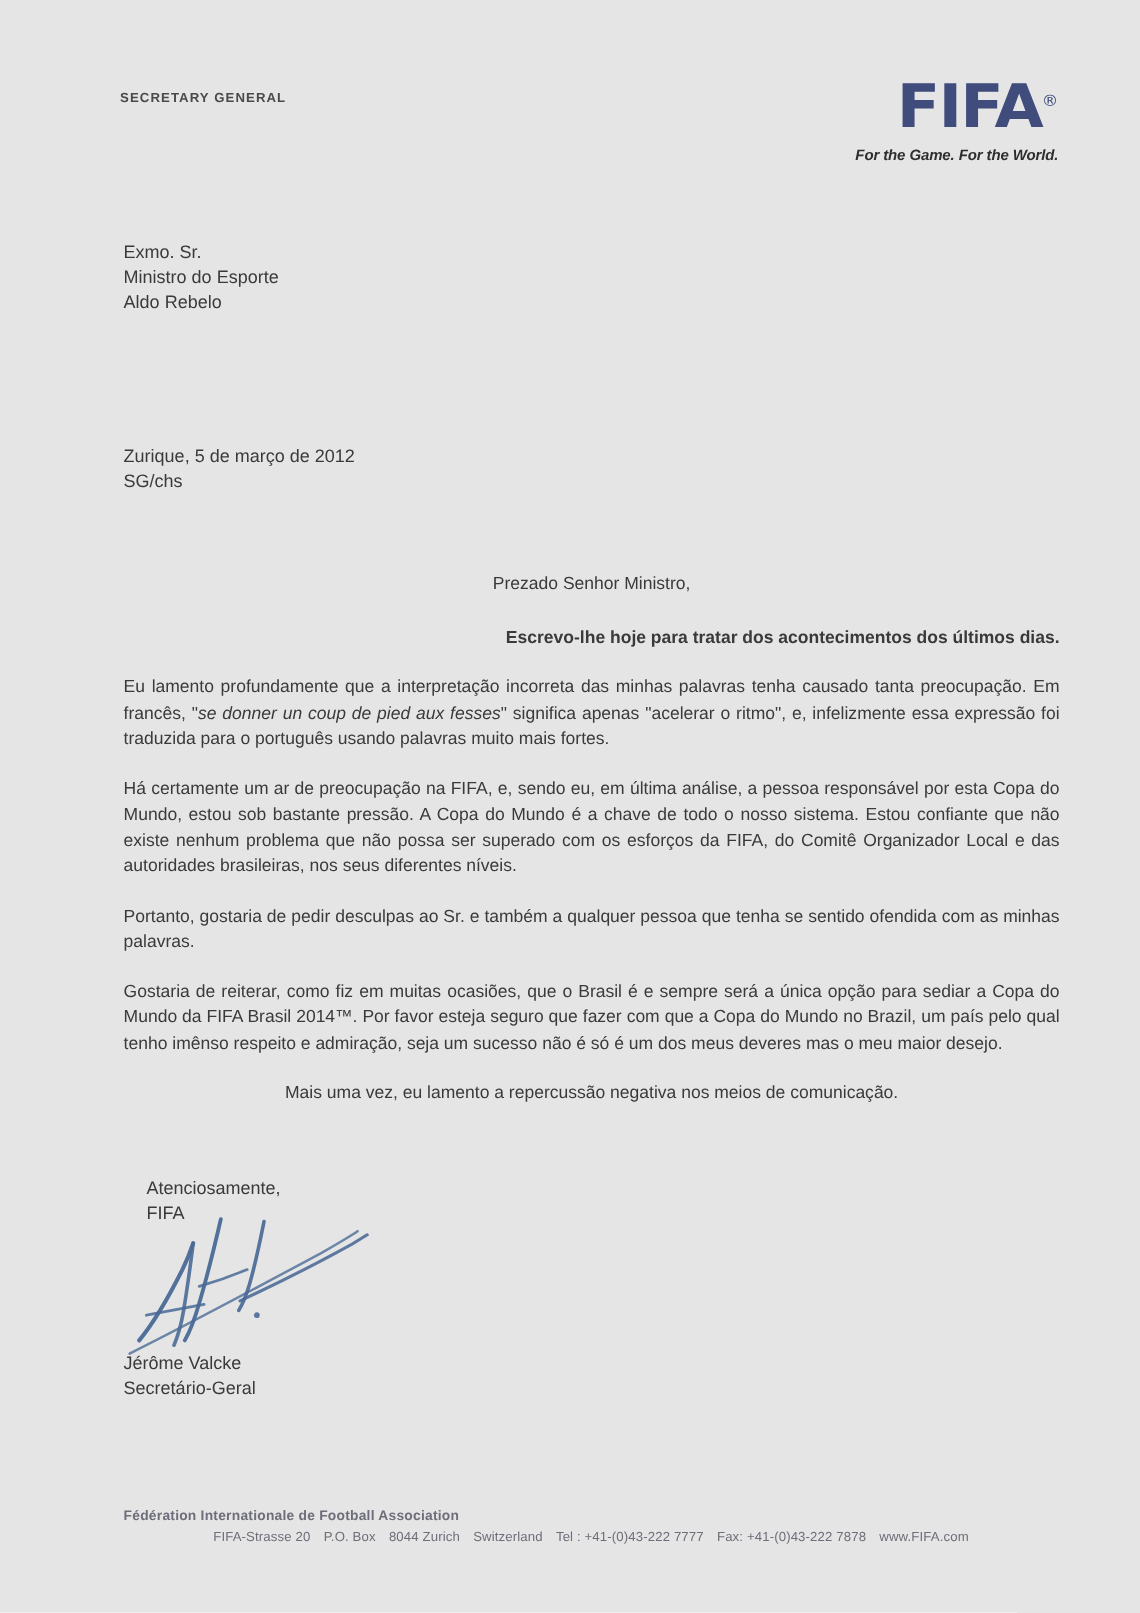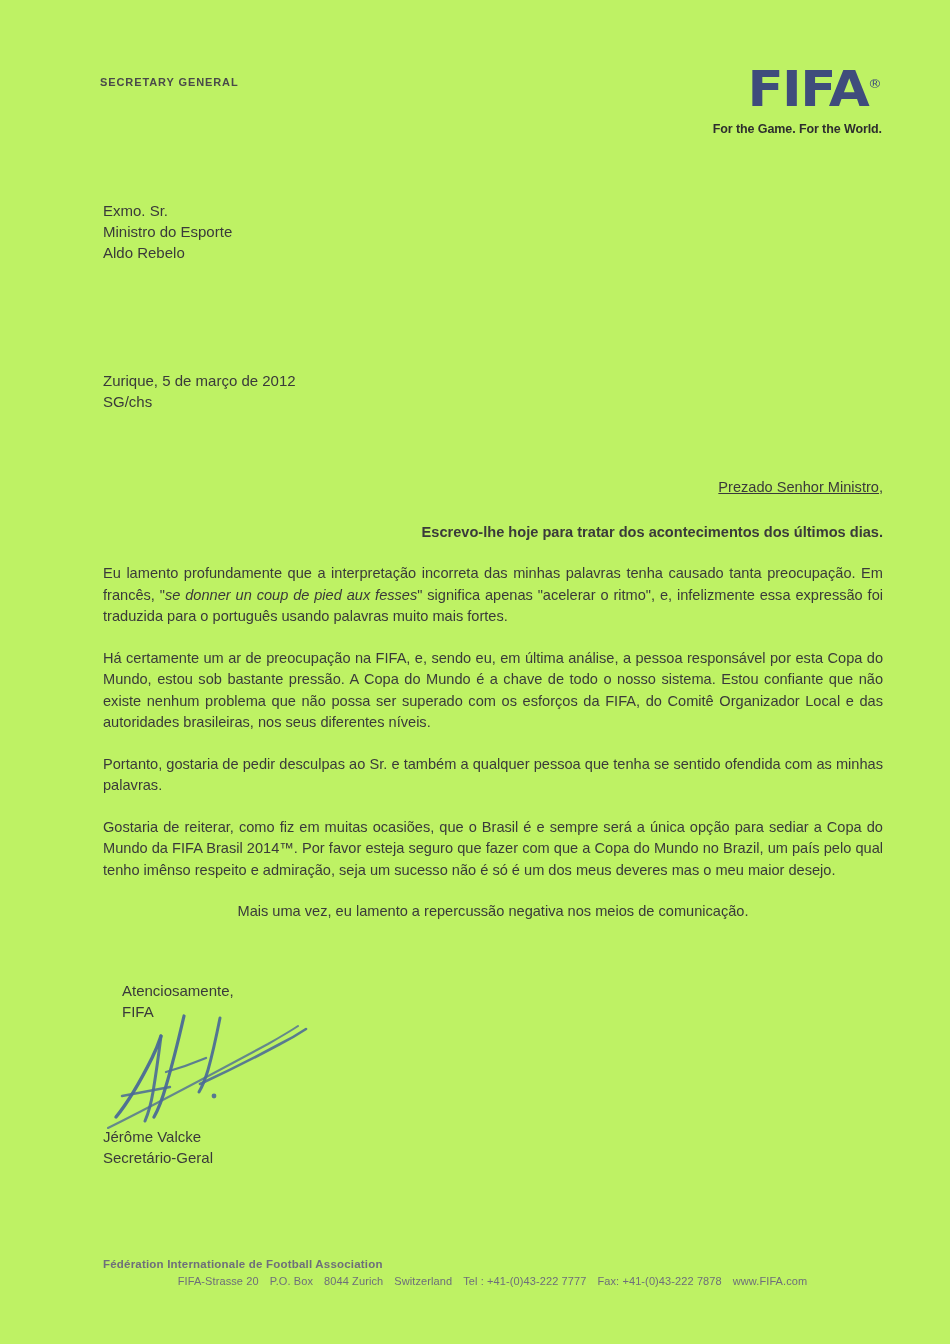--- a/index.html
+++ b/index.html
@@ -4,21 +4,21 @@
 <style>
   html, body {
     margin: 0;
     padding: 0;
     background: #ffffff;
   }
   .page {
     position: relative;
     width: 950px;
     height: 1344px;
-    background: #bef264;
+    background: #e5e5e5;
     font-family: "Liberation Sans", sans-serif;
     color: #3a3a3a;
     overflow: hidden;
   }
 
   
   .letterhead {
     position: absolute;
     left: 100px;
     top: 76px;
@@ -48,20 +48,21 @@
   }
   .fifa-reg {
     font-size: 13px;
     vertical-align: super;
     letter-spacing: 0;
     font-weight: normal;
   }
   .fifa-tagline {
     margin-top: 8px;
     font-size: 12.5px;
+    font-style: italic;
     font-weight: bold;
     color: #2e2e2e;
     letter-spacing: -0.1px;
     text-align: center;
   }
 
   
   .addressee {
     position: absolute;
     left: 103px;
@@ -83,22 +84,21 @@
     width: 780px;
     font-size: 14.6px;
     line-height: 21.5px;
     text-align: justify;
   }
   .letter-body p {
     margin: 0 0 20px 0;
   }
   .salutation {
     margin-bottom: 23px !important;
-    text-align: right;
-    text-decoration: underline;
+    text-align: center;
   }
   .intro-line {
     text-align: right;
     font-weight: bold;
   }
   .closing-line {
     text-align: center;
   }
   .fr-phrase { font-style: italic; }
 

